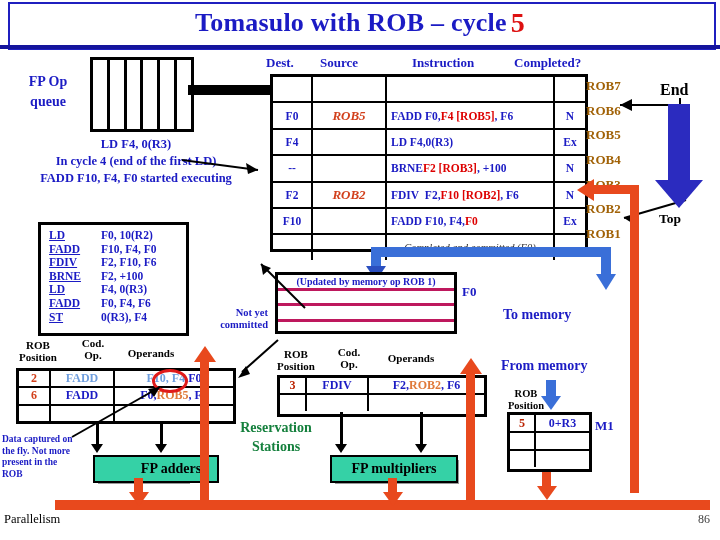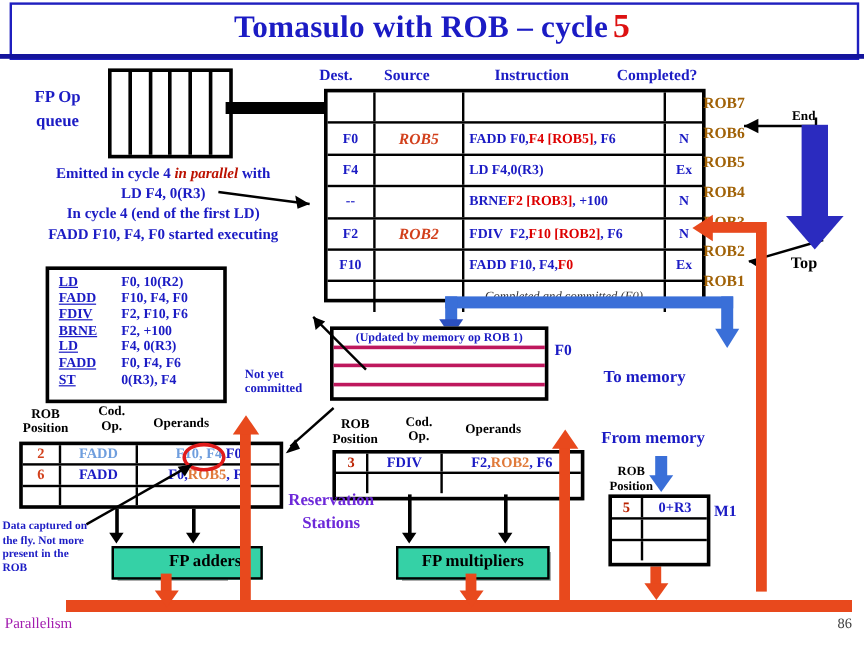--- a/index.html
+++ b/index.html
@@ -67,21 +67,21 @@
   
   #rob-head{left:262px;top:55px;width:330px;height:18px;}
   #rob-head span{position:absolute;font-size:13px;font-weight:bold;color:#1b1bc4;}
 
   
   #rob-names{left:586px;top:74px;width:56px;}
   #rob-names .rn{height:24.6px;display:flex;align-items:center;
      font-size:13px;font-weight:bold;color:#a16207;}
 
   
-  #end-label{left:660px;top:91px;font-size:11px;font-weight:bold;color:#000;}
+  #end-label{left:660px;top:81px;font-size:16px;font-weight:bold;color:#000;}
   #top-label{left:659px;top:211px;font-size:13.5px;font-weight:bold;color:#000;}
   #big-blue-arrow{left:668px;top:104px;width:22px;height:80px;background:#2b2bbf;}
   #big-blue-head{left:655px;top:180px;width:0;height:0;
      border-left:24px solid transparent;border-right:24px solid transparent;border-top:28px solid #2b2bbf;}
 
   
   .orange{background:#e8491d;position:absolute;}
   #cdb-vert{left:630px;top:185px;width:9px;height:308px;}
   #cdb-horiz-top{left:592px;top:185px;width:46px;height:9px;}
   #cdb-head-left{left:577px;top:179px;width:0;height:0;
@@ -99,21 +99,21 @@
 
   
   #regfile{left:275px;top:272px;width:176px;height:56px;border:3px solid #000;background:#fff;}
   #regfile .rrow{height:12.5px;border-bottom:3px solid #be185d;}
   #regfile .rrow:last-child{border-bottom:none;}
   #regfile .rrow .cellin{display:flex;align-items:center;justify-content:center;height:100%;
      font-size:10px;font-weight:bold;color:#1b1bc4;white-space:nowrap;}
   #regfile-f0{left:462px;top:284px;font-size:13px;font-weight:bold;color:#1b1bc4;}
 
   
-  #not-committed{left:204px;top:307px;width:64px;text-align:left;font-size:10.5px;
+  #not-committed{left:204px;top:307px;width:64px;text-align:right;font-size:10.5px;
      line-height:12px;font-weight:bold;color:#1b1bc4;}
 
   
   #rs-add-head{left:4px;top:339px;width:230px;height:28px;}
   #rs-add-head span{position:absolute;font-size:11px;font-weight:bold;color:#000;
      text-align:center;line-height:12px;}
   #rs-add{left:16px;top:368px;width:214px;height:50px;border:3px solid #000;background:#fff;}
   #rs-add .rrow{display:flex;height:15.3px;border-bottom:2px solid #000;}
   #rs-add .rrow:last-child{border-bottom:none;}
   #rs-add .c1{width:30px;border-right:2px solid #000;}
@@ -137,22 +137,22 @@
   #rs-mul .c1{width:25px;border-right:2px solid #000;}
   #rs-mul .c2{width:60px;border-right:2px solid #000;}
   #rs-mul .c3{flex:1;}
   #rs-mul .cellin{display:flex;align-items:center;height:100%;justify-content:center;
      font-size:12px;font-weight:bold;color:#1b1bc4;white-space:nowrap;}
   #rs-mul .pos{color:#bb2200;}
   #rs-mul .orangetxt{color:#e07a3a;}
   #rs-mul-shadow{left:282px;top:411px;width:204px;height:6px;background:#9a9a9a;}
 
   
-  #rs-caption{left:216px;top:408px;width:120px;text-align:center;
-     font-size:14px;font-weight:bold;color:#6d28d9;line-height:19px;}
+  #rs-caption{left:216px;top:418px;width:120px;text-align:center;
+     font-size:14px;font-weight:bold;color:#15803d;line-height:19px;}
 
   
   #data-captured{left:2px;top:434px;width:74px;font-size:9.5px;line-height:11.5px;
      font-weight:bold;color:#1b1bc4;}
 
   
   .fu{position:absolute;border:2px solid #000;background:#35d1a6;
       display:flex;align-items:center;justify-content:center;
       font-size:14px;font-weight:bold;color:#000;white-space:nowrap;}
   .fu-shadow{position:absolute;background:#9a9a9a;}
@@ -188,21 +188,21 @@
      border-left:6px solid transparent;border-right:6px solid transparent;border-top:9px solid #000;}
 
   
   .out-arrow{position:absolute;background:#e8491d;width:9px;}
   .out-head{position:absolute;width:0;height:0;
      border-left:10px solid transparent;border-right:10px solid transparent;border-top:14px solid #e8491d;}
   .in-head-up{position:absolute;width:0;height:0;
      border-left:11px solid transparent;border-right:11px solid transparent;border-bottom:16px solid #e8491d;}
 
   
-  #footer-left{left:4px;top:512px;font-size:12.5px;color:#a21caf;}
+  #footer-left{left:4px;top:512px;font-size:12.5px;color:#000000;}
   #footer-right{left:698px;top:512px;font-size:12px;color:#404040;}
 </style>
 </head>
 <body>
 
 <div class="abs" id="title-bar"></div>
 <div class="abs" id="title-text">
   <span>Tomasulo with ROB – cycle </span>
     <span class="cy">5</span>
 </div>
@@ -216,23 +216,20 @@
   <div class="cell"></div>
   <div class="cell"></div>
 </div>
 <div class="abs bt" id="fp-queue-label">
   <div>FP Op</div>
   <div>queue</div>
 </div>
 <div class="abs" id="fp-queue-arrow"></div>
 
 <div class="abs bt" id="emitted-note">
-  <div>
-    <span>Emitted in cycle 4 </span><span class="ip">in parallel</span><span> with</span>
-  </div>
   <div>LD F4, 0(R3)</div>
   <div>In cycle 4 (end of the first  LD)</div>
   <div>FADD F10, F4, F0  started executing</div>
 </div>
 
 <svg class="abs" style="left:180px;top:150px;" width="100" height="30">
   <path d="M2 10 L78 20" stroke="#000" stroke-width="2" fill="none"></path>
   <path d="M78 20 L66 13 L68 24 Z" fill="#000"></path>
 </svg>
 

